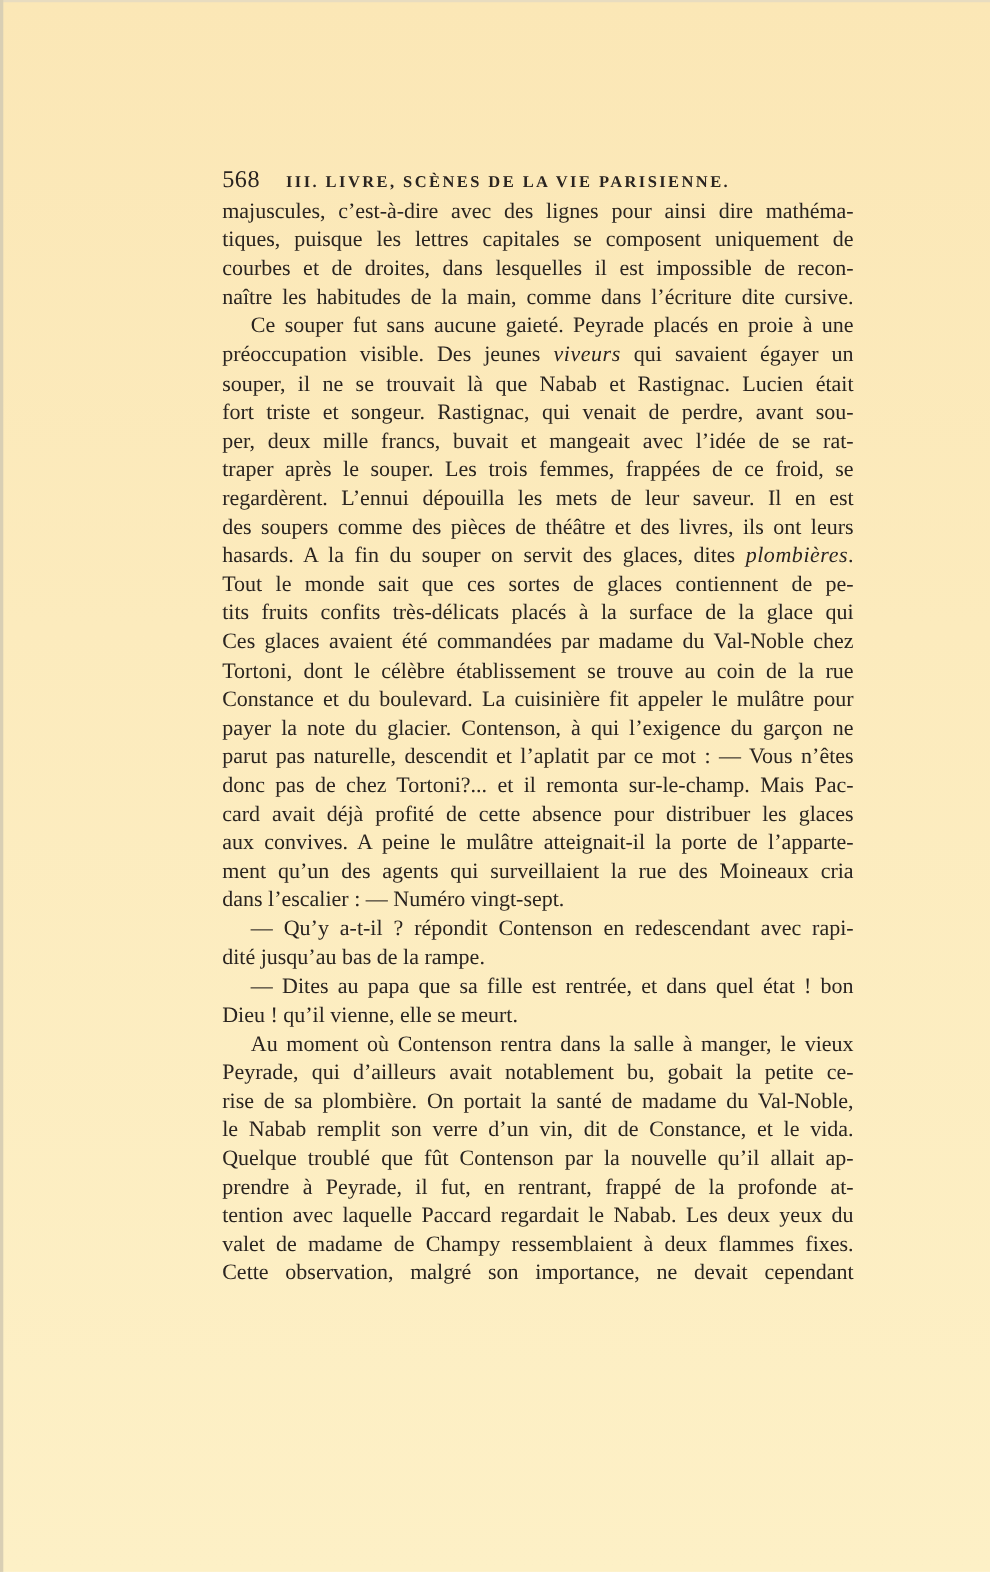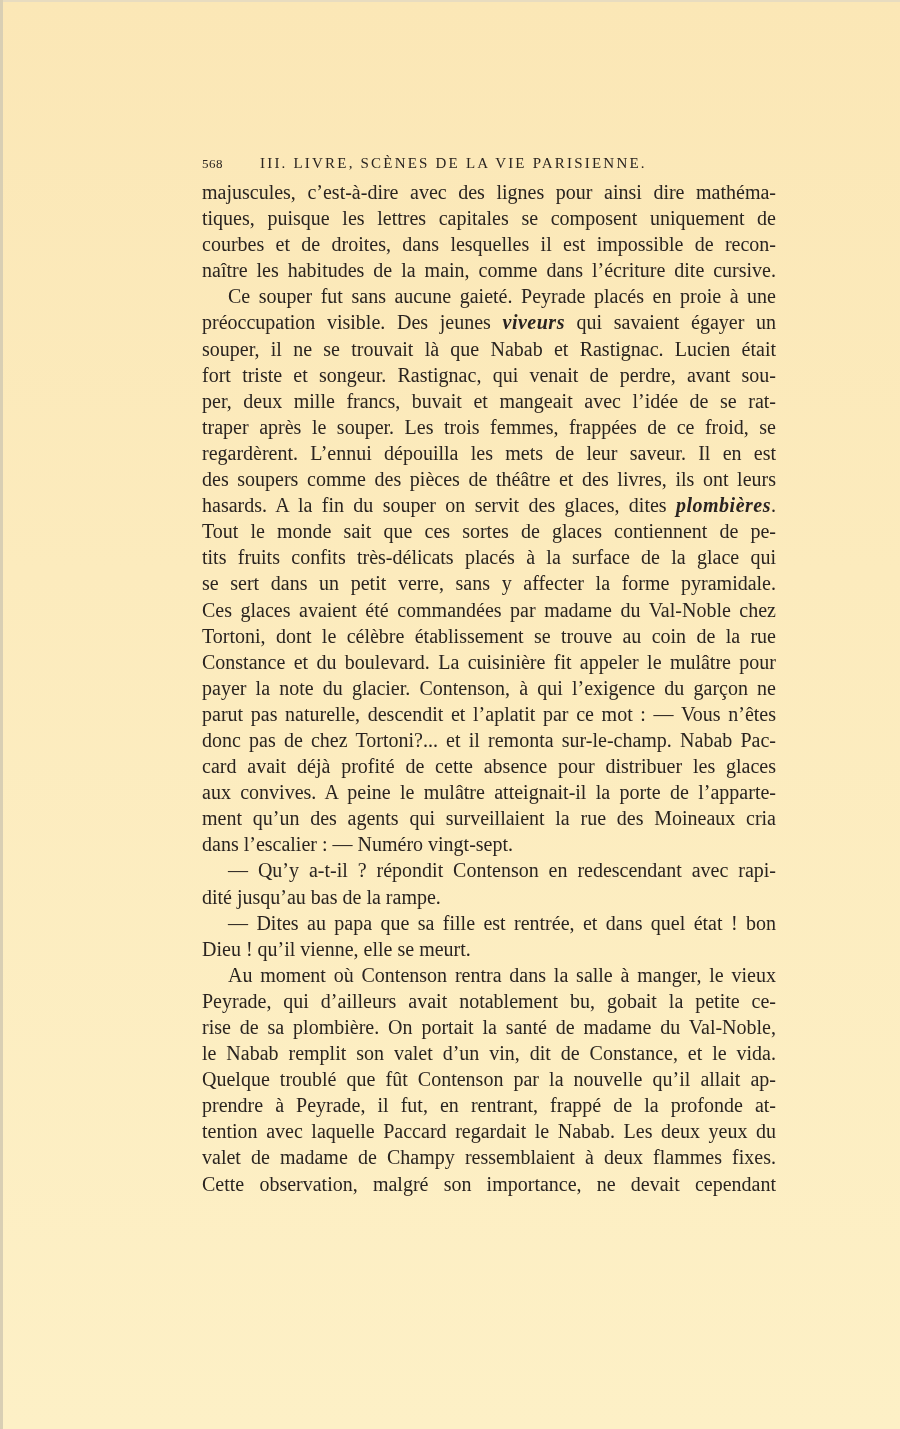--- a/index.html
+++ b/index.html
@@ -19,35 +19,35 @@
     background: #e8dcc0;
   }
   .text-block {
     position: absolute; left: 202px; top: 148px; width: 574px;
   }
   .running-head {
     display: flex; align-items: baseline;
     height: 30px; line-height: 30px;
     font-size: 17px; letter-spacing: 0.5px;
   }
-  .page-number { font-size: 13px; width: 58px; }
+  .page-number { font-size: 22px; width: 58px; }
   .head-title {
-    font-weight: normal; font-size: 15px; letter-spacing: 2.2px;
+    font-weight: bold; font-size: 15px; letter-spacing: 2.2px;
     text-transform: uppercase;
   }
   .body-text { margin-top: 1px; }
   .line {
     height: 26.1px; line-height: 26.1px;
     font-size: 20px;
     white-space: nowrap;
     text-align: justify; text-align-last: justify;
   }
   .line.last { text-align-last: left; }
   .line.indent { padding-left: 26px; }
-  .it { font-style: italic; font-weight: bold; letter-spacing: 0.5px; }
+  .it { font-style: italic; font-weight: normal; letter-spacing: 0.5px; }
 </style>
 </head>
 <body>
 
 <div class="page-edge-top"></div>
 <div class="page-edge-left"></div>
 
 <div class="text-block">
   <div class="running-head">
     <span class="page-number">568</span>
@@ -62,38 +62,37 @@
       <div class="line"><span>préoccupation visible. Des jeunes </span><span class="it">viveurs</span><span> qui savaient égayer un</span></div>
       <div class="line">souper, il ne se trouvait là que Nabab et Rastignac. Lucien était</div>
       <div class="line">fort triste et songeur. Rastignac, qui venait de perdre, avant sou-</div>
       <div class="line">per, deux mille francs, buvait et mangeait avec l’idée de se rat-</div>
       <div class="line">traper après le souper. Les trois femmes, frappées de ce froid, se</div>
       <div class="line">regardèrent. L’ennui dépouilla les mets de leur saveur. Il en est</div>
       <div class="line">des soupers comme des pièces de théâtre et des livres, ils ont leurs</div>
       <div class="line"><span>hasards. A la fin du souper on servit des glaces, dites </span><span class="it">plombières</span><span>.</span></div>
       <div class="line">Tout le monde sait que ces sortes de glaces contiennent de pe-</div>
       <div class="line">tits fruits confits très-délicats placés à la surface de la glace qui</div>
-      <div class="line">se sert dans un petit verre, sans y affecter la forme pyramidale.</div>
       <div class="line">Ces glaces avaient été commandées par madame du Val-Noble chez</div>
       <div class="line">Tortoni, dont le célèbre établissement se trouve au coin de la rue</div>
       <div class="line">Constance et du boulevard. La cuisinière fit appeler le mulâtre pour</div>
       <div class="line">payer la note du glacier. Contenson, à qui l’exigence du garçon ne</div>
       <div class="line">parut pas naturelle, descendit et l’aplatit par ce mot : — Vous n’êtes</div>
-      <div class="line">donc pas de chez Tortoni?... et il remonta sur-le-champ. Nabab Pac-</div>
+      <div class="line">donc pas de chez Tortoni?... et il remonta sur-le-champ. Mais Pac-</div>
       <div class="line">card avait déjà profité de cette absence pour distribuer les glaces</div>
       <div class="line">aux convives. A peine le mulâtre atteignait-il la porte de l’apparte-</div>
       <div class="line">ment qu’un des agents qui surveillaient la rue des Moineaux cria</div>
       <div class="line last">dans l’escalier : — Numéro vingt-sept.</div>
       <div class="line indent">— Qu’y a-t-il ? répondit Contenson en redescendant avec rapi-</div>
       <div class="line last">dité jusqu’au bas de la rampe.</div>
       <div class="line indent">— Dites au papa que sa fille est rentrée, et dans quel état ! bon</div>
       <div class="line last">Dieu ! qu’il vienne, elle se meurt.</div>
       <div class="line indent">Au moment où Contenson rentra dans la salle à manger, le vieux</div>
       <div class="line">Peyrade, qui d’ailleurs avait notablement bu, gobait la petite ce-</div>
       <div class="line">rise de sa plombière. On portait la santé de madame du Val-Noble,</div>
-      <div class="line">le Nabab remplit son valet d’un vin, dit de Constance, et le vida.</div>
+      <div class="line">le Nabab remplit son verre d’un vin, dit de Constance, et le vida.</div>
       <div class="line">Quelque troublé que fût Contenson par la nouvelle qu’il allait ap-</div>
       <div class="line">prendre à Peyrade, il fut, en rentrant, frappé de la profonde at-</div>
       <div class="line">tention avec laquelle Paccard regardait le Nabab. Les deux yeux du</div>
       <div class="line">valet de madame de Champy ressemblaient à deux flammes fixes.</div>
       <div class="line">Cette observation, malgré son importance, ne devait cependant</div>
     </div>
 </div>
 
 </body></html>

